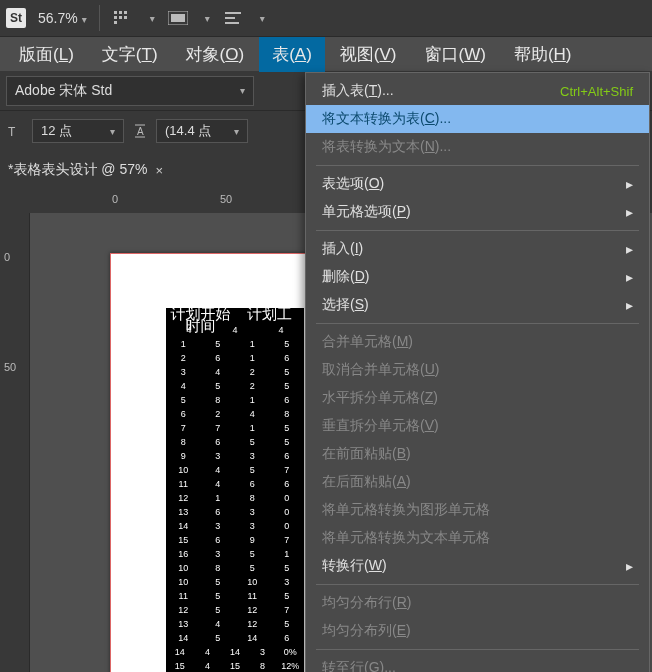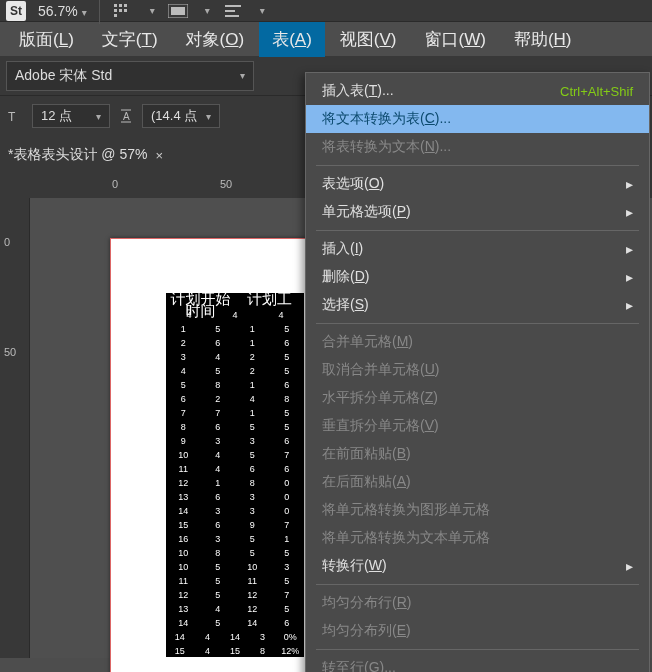--- a/index.html
+++ b/index.html
@@ -1,35 +1,35 @@
 <!DOCTYPE html>
 <html><head>
 <meta charset="utf-8">
 <style>
   * { margin: 0; padding: 0; box-sizing: border-box; font-family: "Microsoft YaHei", sans-serif; }
   body { background: #4d4d4d; width: 652px; height: 672px; overflow: hidden; position: relative; color: #e0e0e0; font-size: 13px; }
   
-  .top-toolbar { height: 22px; background: #383838; display: flex; align-items: center; padding: 0 6px; gap: 12px; border-bottom: 1px solid #2a2a2a; }
+  .top-toolbar { height: 37px; background: #383838; display: flex; align-items: center; padding: 0 6px; gap: 12px; border-bottom: 1px solid #2a2a2a; }
   .st-badge { background: #e8e8e8; color: #333; font-weight: bold; padding: 3px 4px; font-size: 12px; border-radius: 2px; }
   .zoom-val { color: #ddd; font-size: 14px; }
   .small-chev { font-size: 10px; color: #aaa; margin-left: 4px; }
   .tb-divider { width: 1px; height: 26px; background: #555; }
   .tb-icon { width: 22px; height: 22px; display: flex; align-items: center; justify-content: center; }
   .tb-icon svg { display: block; }
   
   .menubar { height: 34px; background: #4d4d4d; display: flex; align-items: center; padding: 0 6px; gap: 2px; }
   .menuitem { padding: 6px 13px; color: #e8e8e8; font-size: 17px; cursor: default; }
   .menuitem.expanded { background: #0369a1; }
   .mn-under { text-decoration: underline; }
   
   .font-row { height: 40px; background: #383838; display: flex; align-items: center; padding: 0 6px; gap: 6px; border-bottom: 1px solid #2a2a2a; }
   .font-select { background: #303030; border: 1px solid #555; padding: 5px 8px; color: #ddd; font-size: 14px; width: 248px; display: flex; justify-content: space-between; align-items: center; }
   
   .size-row { height: 40px; background: #383838; display: flex; align-items: center; padding: 0 6px; gap: 6px; }
-  .size-input { background: #303030; border: 1px solid #555; padding: 2px 8px; color: #ddd; font-size: 13px; width: 78px; display: flex; justify-content: space-between; align-items: center; }
+  .size-input { background: #303030; border: 1px solid #555; padding: 2px 8px; color: #ddd; font-size: 13px; width: 92px; display: flex; justify-content: space-between; align-items: center; }
   .mini-icon { width: 20px; height: 20px; display: flex; align-items: center; justify-content: center; }
   
   .doc-tab-row { height: 38px; background: #383838; display: flex; align-items: center; padding: 0 8px; }
   .doc-tab { color: #ddd; font-size: 14px; display: flex; align-items: center; gap: 8px; }
   .close-x { color: #ccc; font-size: 13px; }
   
   .ruler-row { height: 24px; background: #383838; position: relative; }
   .ruler { position: absolute; left: 30px; top: 0; right: 0; height: 24px; }
   .ruler-tick { position: absolute; top: 4px; color: #bbb; font-size: 11px; }
   

